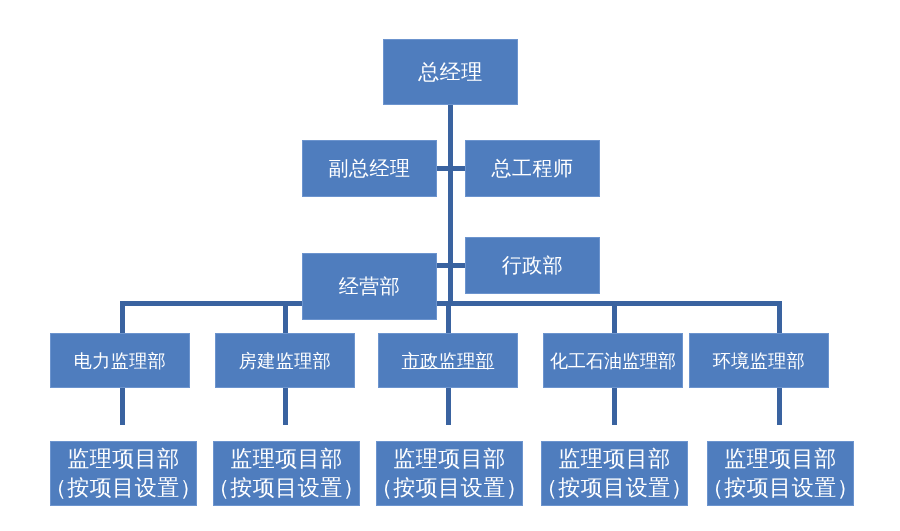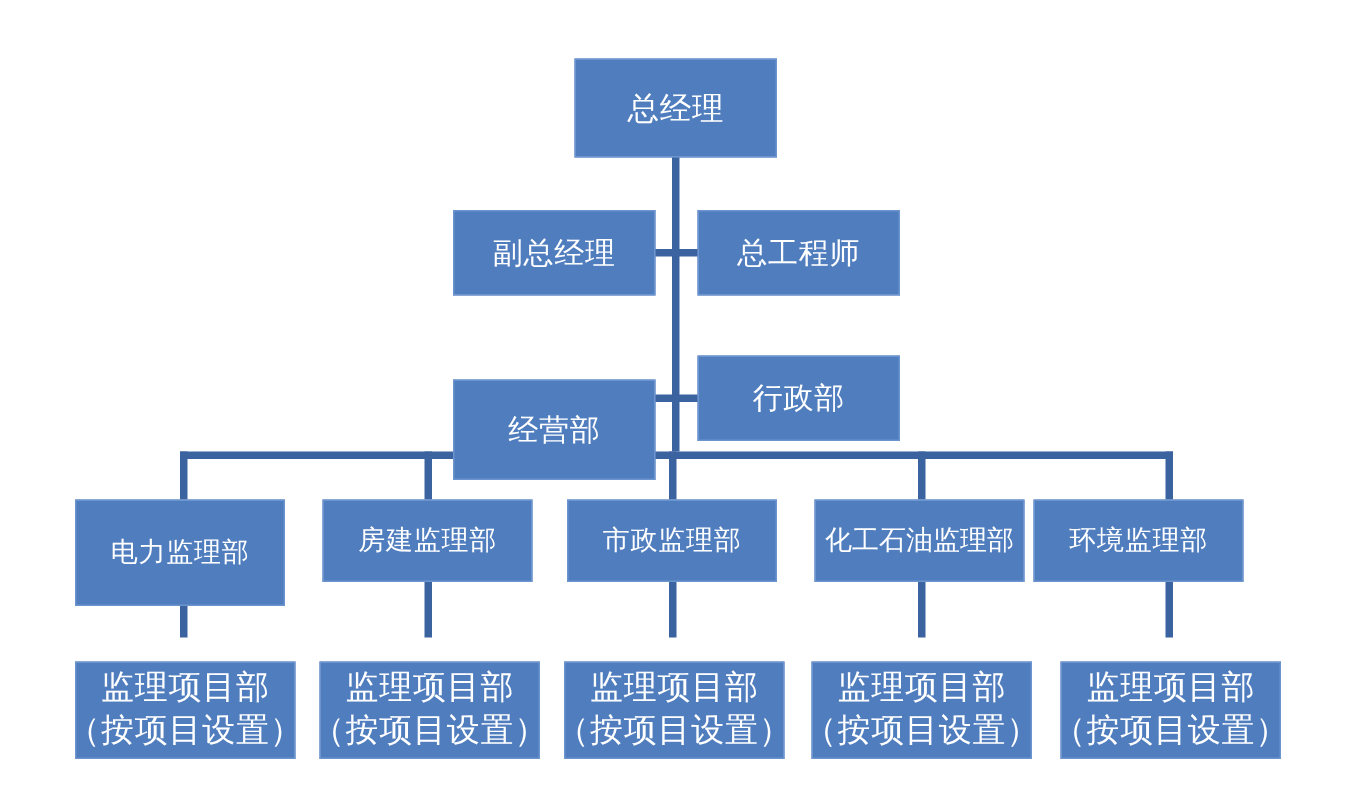--- a/index.html
+++ b/index.html
@@ -91,27 +91,27 @@
     <span class="line">总工程师</span>
   </div>
 
   <div class="node n-lv3" style="left:302px; top:253px; width:135px; height:67px;">
     <span class="line">经营部</span>
   </div>
   <div class="node n-lv3" style="left:465px; top:237px; width:135px; height:57px;">
     <span class="line">行政部</span>
   </div>
 
-  <div class="node n-dept" style="left:50px; top:333px; width:140px; height:71px;">
+  <div class="node n-dept" style="left:50px; top:333px; width:140px; height:55px;">
     <span class="line">电力监理部</span>
   </div>
   <div class="node n-dept" style="left:215px; top:333px; width:140px; height:55px;">
     <span class="line">房建监理部</span>
   </div>
-  <div class="node n-dept" style="left:378px; top:333px; width:140px; height:55px;">
+  <div class="node n-dept" style="left:378px; top:333px; width:140px; height:55px;text-decoration:underline;">
     <span class="line">市政监理部</span>
   </div>
   <div class="node n-dept tight" style="left:543px; top:333px; width:140px; height:55px;">
     <span class="line">化工石油监理部</span>
   </div>
   <div class="node n-dept" style="left:689px; top:333px; width:140px; height:55px;">
     <span class="line">环境监理部</span>
   </div>
 
   <div class="node n-proj" style="left:50px; top:425px; width:147px; height:65px;">

